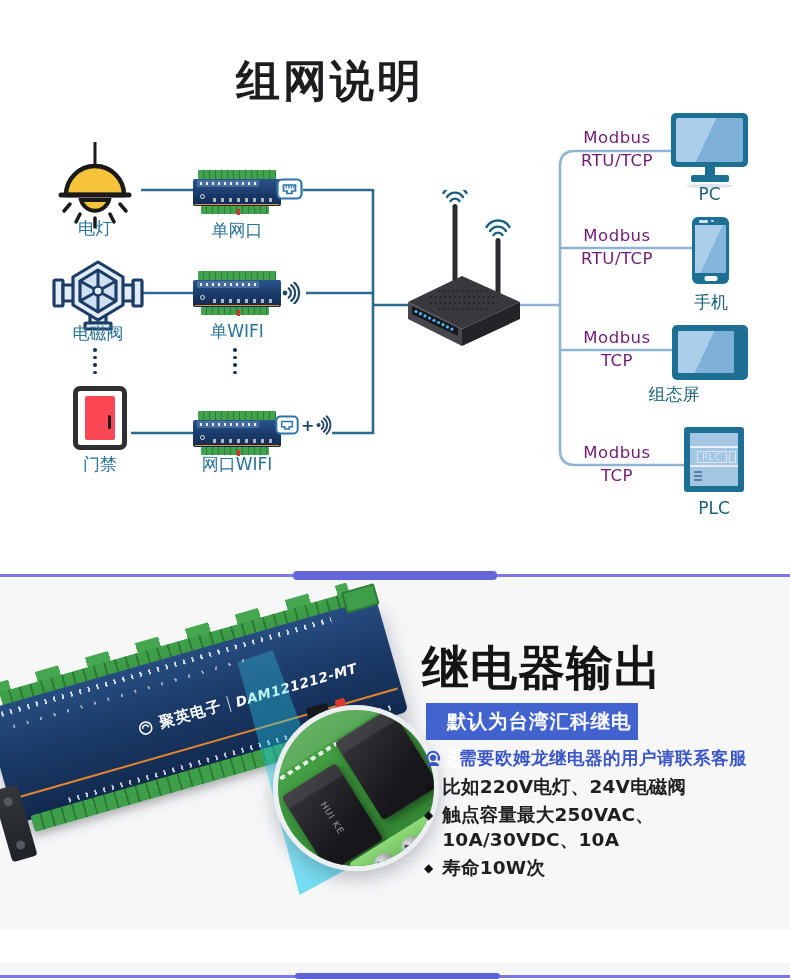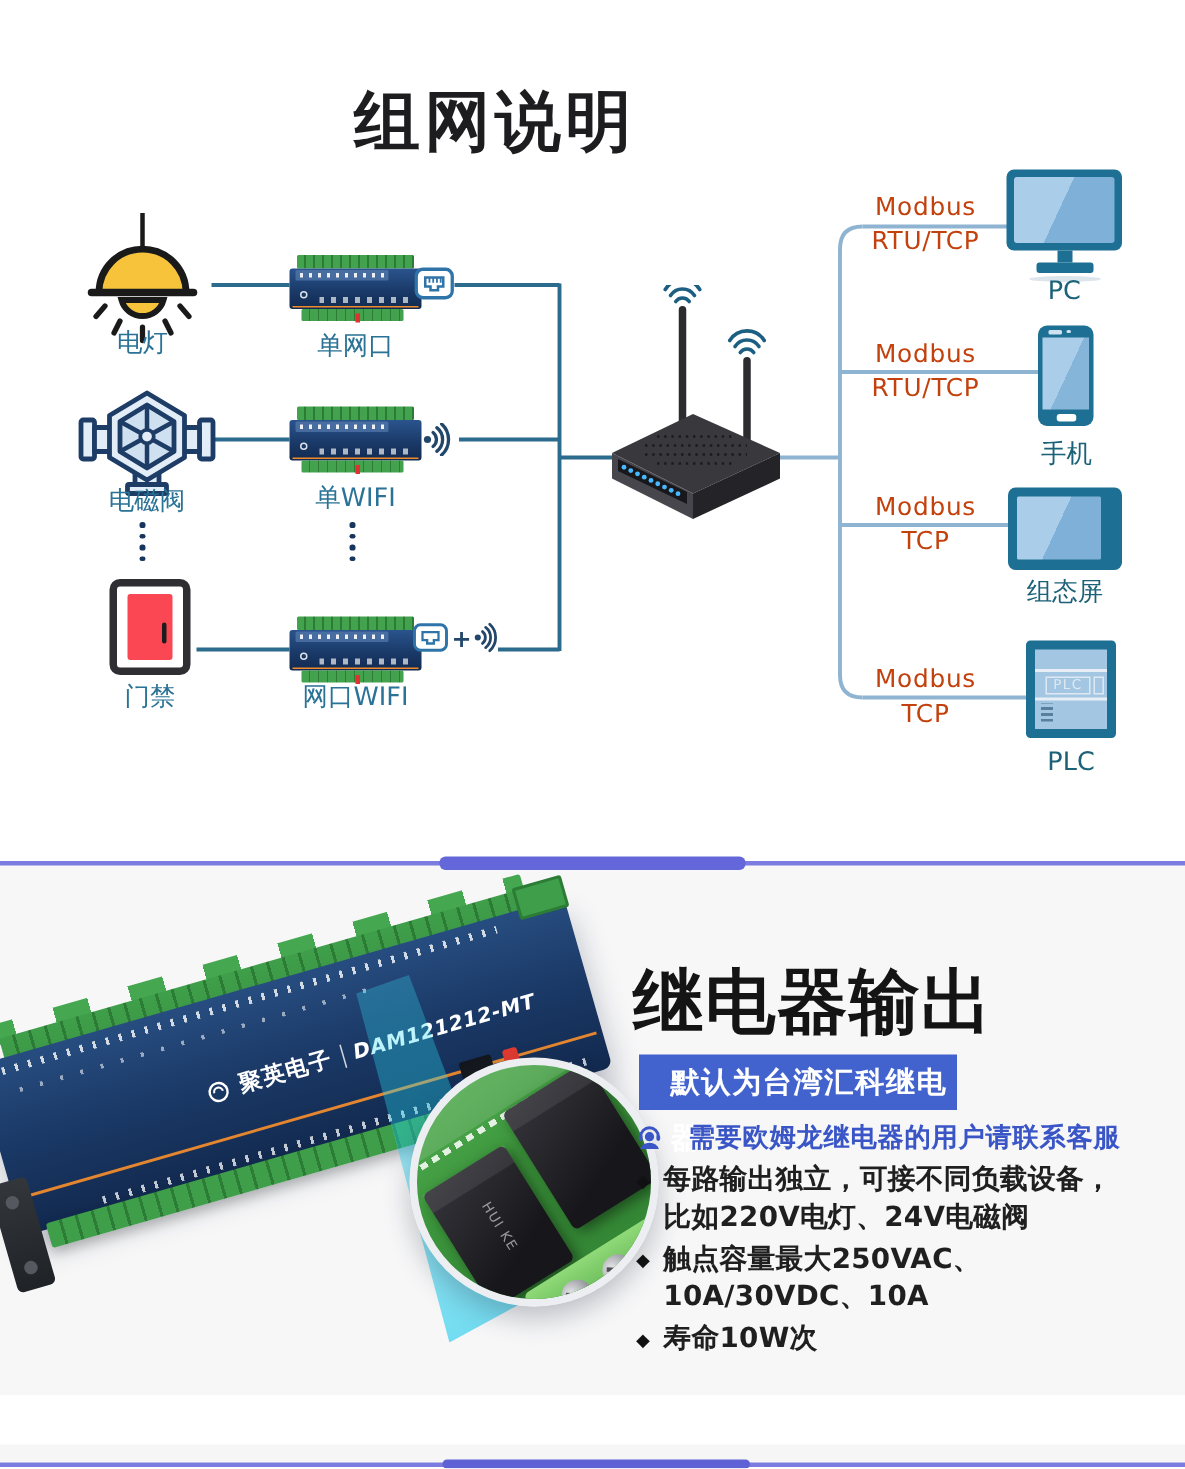--- a/index.html
+++ b/index.html
@@ -7,21 +7,21 @@
   #screen{position:relative;width:790px;height:979px;background:#ffffff;overflow:hidden;}
   #screen *{box-sizing:border-box;}
   .abs{position:absolute;}
 
   
   .net-title{position:absolute;top:52px;left:0;width:660px;text-align:center;
     font-size:44px;font-weight:800;color:#1d1d1f;letter-spacing:3px;}
   .diagram-lines{position:absolute;left:0;top:0;}
   .dlabel{position:absolute;font-size:17px;color:#2a7396;text-align:center;font-weight:500;}
   .rlabel{color:#1b6178;}
-  .proto{position:absolute;left:573px;width:88px;text-align:center;color:#c2410c;
+  .proto{position:absolute;left:573px;width:88px;text-align:center;color:#701a75;
     font-size:16.5px;line-height:18px;letter-spacing:.5px;}
   .proto .p2{margin-top:5px;}
 
   .vdots{position:absolute;display:flex;flex-direction:column;gap:4px;}
   .vdots i{width:3.5px;height:3.5px;border-radius:50%;background:#16365e;}
 
   
   .mini-module{position:absolute;width:88px;height:44px;}
   .mm-top{position:absolute;top:0;left:5px;right:5px;height:9px;border-radius:1px;
     background:repeating-linear-gradient(90deg,#43a24d 0 5px,#2c7c36 5px 6px);}
@@ -382,21 +382,21 @@
     <div class="phone-spk"></div>
       <div class="phone-dot"></div>
       <div class="phone-screen"></div>
       <div class="phone-home"></div>
   </div>
   <div class="dlabel rlabel" style="left:674px;top:291px;width:74px">手机</div>
 
   <div class="hmi">
       <div class="hmi-screen"></div>
     </div>
-  <div class="dlabel rlabel" style="left:672px;top:383px;width:76px">组态屏</div>
+  <div class="dlabel rlabel" style="left:636px;top:383px;width:76px">组态屏</div>
 
   <div class="plc">
     <div class="plc-line" style="top:13px"></div>
       <div class="plc-line" style="top:32px"></div>
     <div class="plc-box">PLC</div>
     <div class="plc-box2"></div>
     <div class="plc-grille"></div>
   </div>
   <div class="dlabel rlabel" style="left:684px;top:498px;width:60px">PLC</div>
 
@@ -462,21 +462,20 @@
       <circle cx="9" cy="8.8" r="3.1" fill="#3a55c6"></circle>
       <path d="M2.8 17 a6.3 5 0 0 1 12.4 0 z" fill="#3a55c6"></path>
     </svg>
     <span class="note-text">需要欧姆龙继电器的用户请联系客服</span>
   </div>
 
   <div class="bullets">
     <div class="bullet">
       <span class="dia">◆</span>
       <div class="btext">
-        <div>每路输出独立，可接不同负载设备，</div>
         <div>比如220V电灯、24V电磁阀</div>
       </div>
     </div>
     <div class="bullet">
       <span class="dia">◆</span>
       <div class="btext">触点容量最大250VAC、10A/30VDC、10A</div>
     </div>
     <div class="bullet">
       <span class="dia">◆</span>
       <div class="btext">寿命10W次</div>

